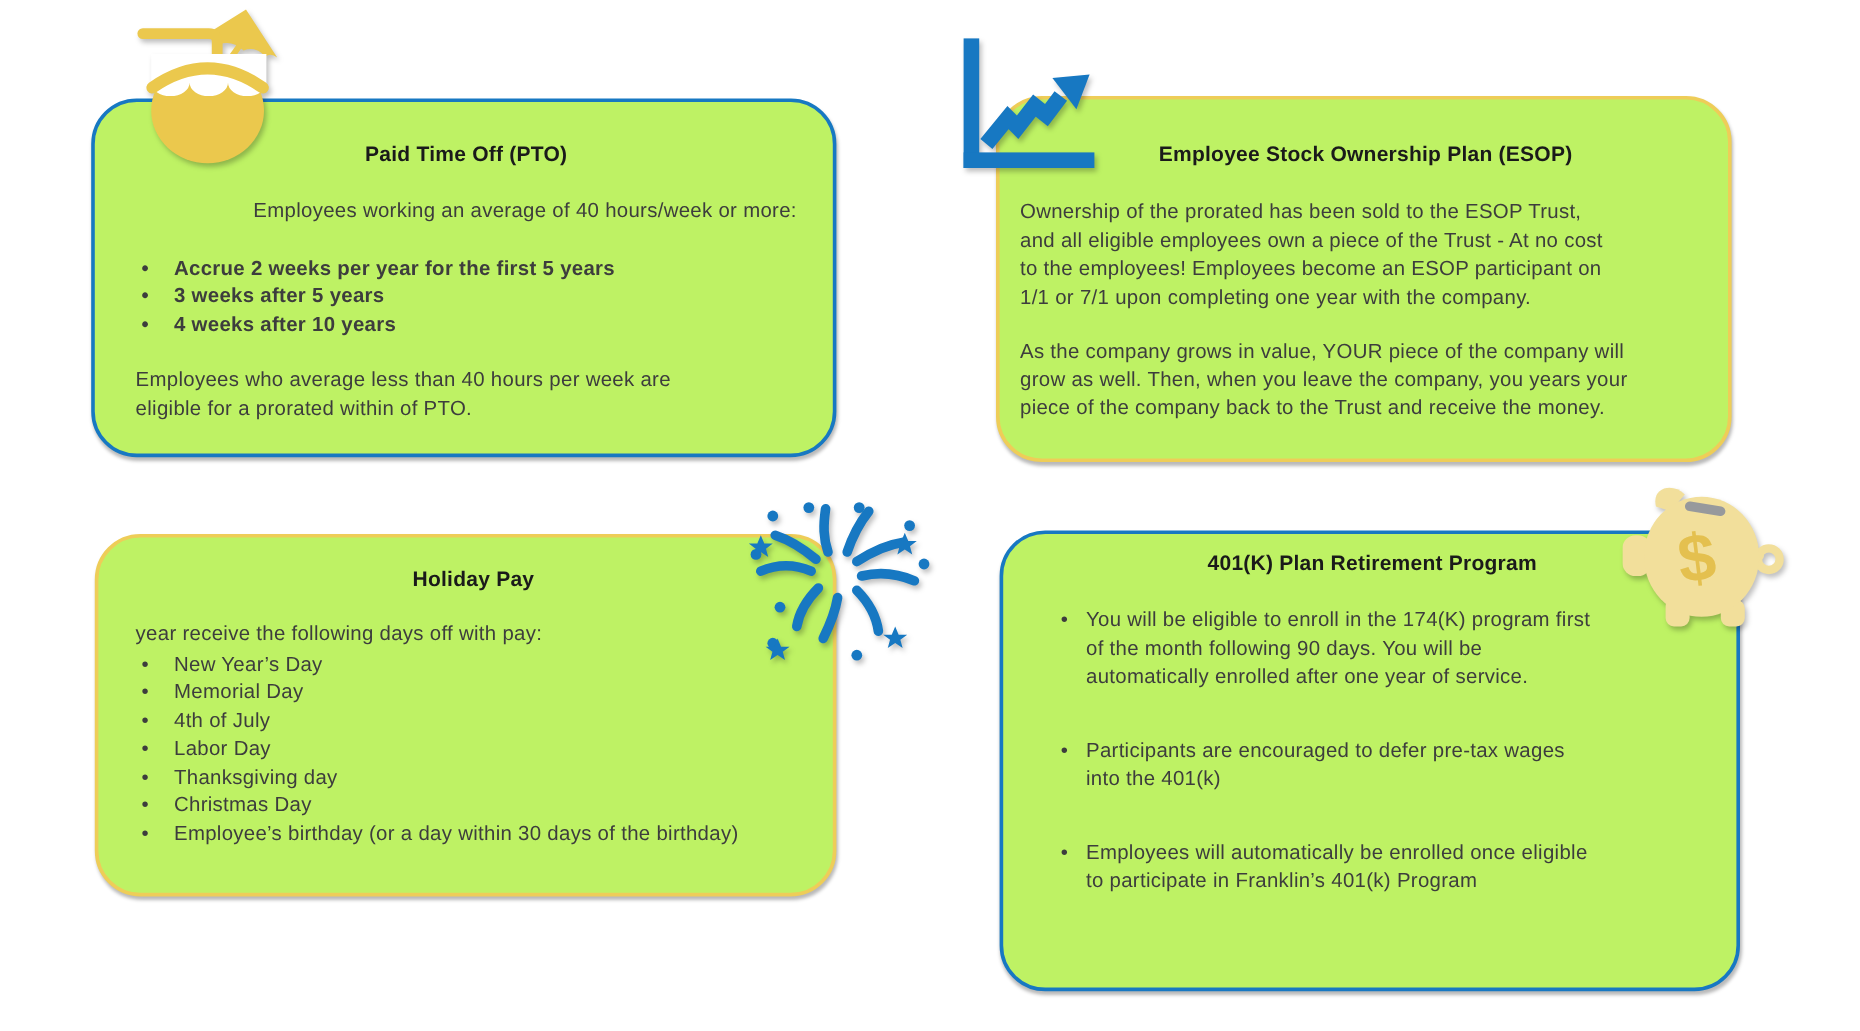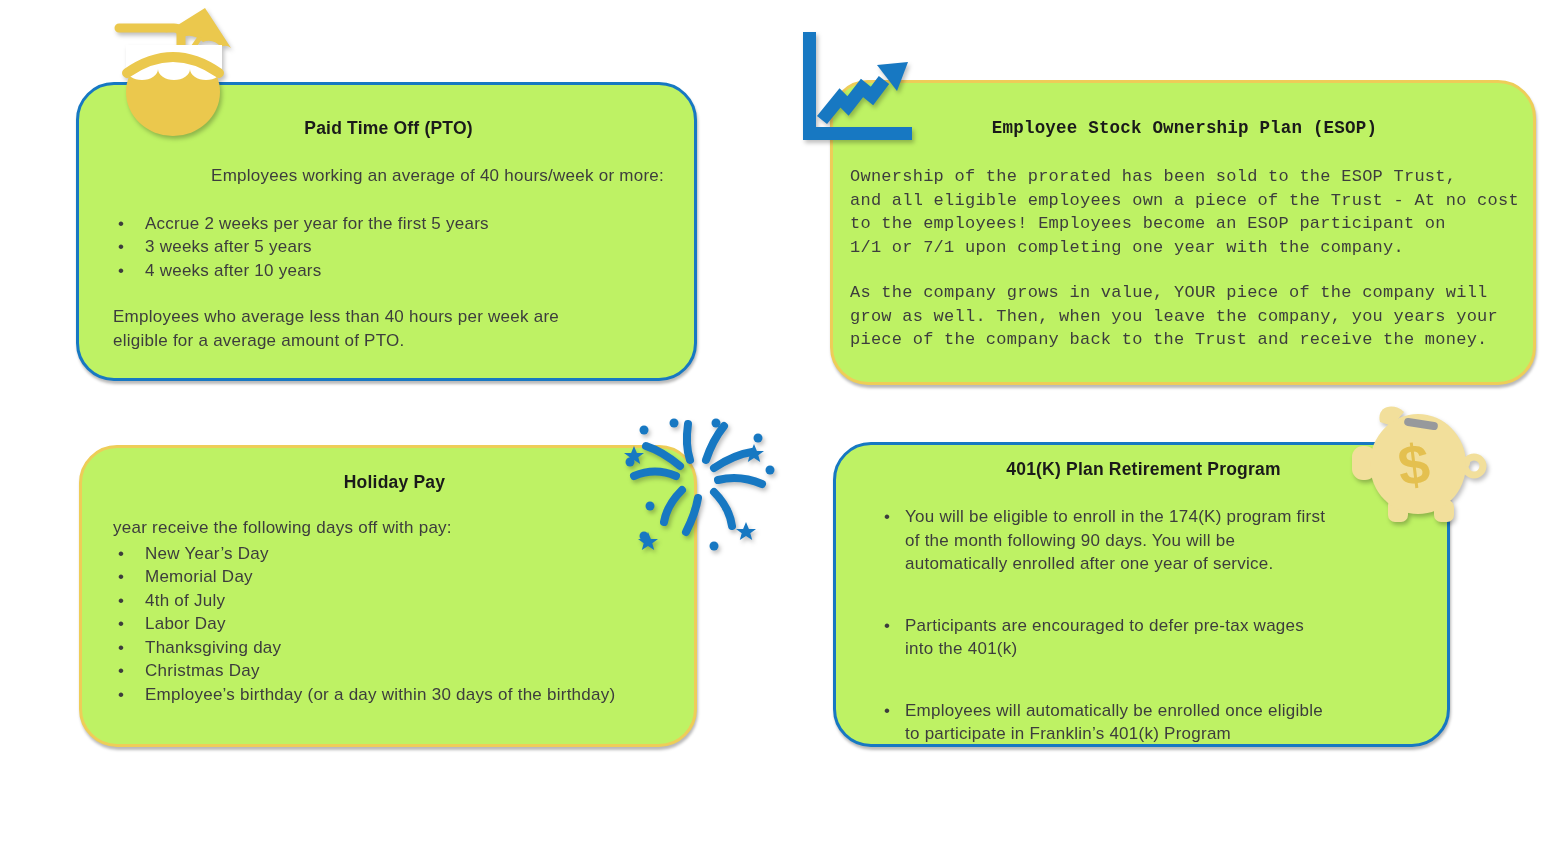--- a/index.html
+++ b/index.html
@@ -30,36 +30,36 @@
   }
   .bullets li::before{
     content:"\2022";position:absolute;left:5px;top:0;color:#3D3D3D;
   }
   .bl{display:block;}
 
   
   .c1{left:76px;top:82px;width:621px;height:299px;padding:33px 30px 0 34px;}
   .c1 .intro{margin-top:26px;text-align:right;}
   .c1 .bullets{margin-top:24px;}
-  .c1 .bullets li{padding-left:32px;}
+  .c1 .bullets li{padding-left:32px;font-weight:bold;}
   .c1 .outro{margin-top:23px;}
 
   
-  .c2{left:830px;top:80px;width:706px;height:305px;padding:35px 14px 0 17px;font-family:Liberation Mono, monospace;}
+  .c2{left:830px;top:80px;width:613px;height:305px;padding:35px 14px 0 17px;}
   .c2 .para1{margin-top:27px;}
   .c2 .para2{margin-top:22px;}
 
   
   .c3{left:79px;top:445px;width:618px;height:302px;padding:24px 18px 0 31px;}
   .c3 .intro{margin-top:24px;}
   .c3 .bullets{margin-top:2px;}
   .c3 .bullets li{padding-left:32px;}
 
   
-  .c4{left:833px;top:442px;width:617px;height:305px;padding:14px 24px 0 48px;}
+  .c4{left:833px;top:442px;width:617px;height:384px;padding:14px 24px 0 48px;}
   .c4 .card-title{margin-left:-20px;}
   .c4 .bullets{margin-top:26px;}
   .c4 .bullets li{padding-left:21px;}
   .c4 .bullets li::before{left:0;}
   .c4 .bullets li + li{margin-top:38px;}
 
   .icon{position:absolute;z-index:5;filter:drop-shadow(2px 3px 2px rgba(0,0,0,0.25));}
   #icon-coconut{left:113px;top:5px;width:122px;height:132px;}
   #icon-chart{left:800px;top:28px;width:115px;height:115px;}
   #icon-fireworks{left:622px;top:418px;width:160px;height:150px;}
@@ -72,21 +72,21 @@
 <section class="card blue c1">
   <h2 class="card-title">Paid Time Off (PTO)</h2>
   <p class="line intro">Employees working an average of 40 hours/week or more:</p>
   <ul class="bullets">
     <li>Accrue 2 weeks per year for the first 5 years</li>
     <li>3 weeks after 5 years</li>
     <li>4 weeks after 10 years</li>
   </ul>
   <div class="outro">
     <p class="line">Employees who average less than 40 hours per week are</p>
-    <p class="line">eligible for a average amount of PTO.</p>
+    <p class="line">eligible for a prorated within of PTO.</p>
   </div>
 </section>
 
 <section class="card yellow c2">
   <h2 class="card-title">Employee Stock Ownership Plan (ESOP)</h2>
   <div class="para1">
     <p class="line">Ownership of the prorated has been sold to the ESOP Trust,</p>
     <p class="line">and all eligible employees own a piece of the Trust - At no cost</p>
     <p class="line">to the employees! Employees become an ESOP participant on</p>
     <p class="line">1/1 or 7/1 upon completing one year with the company.</p>

